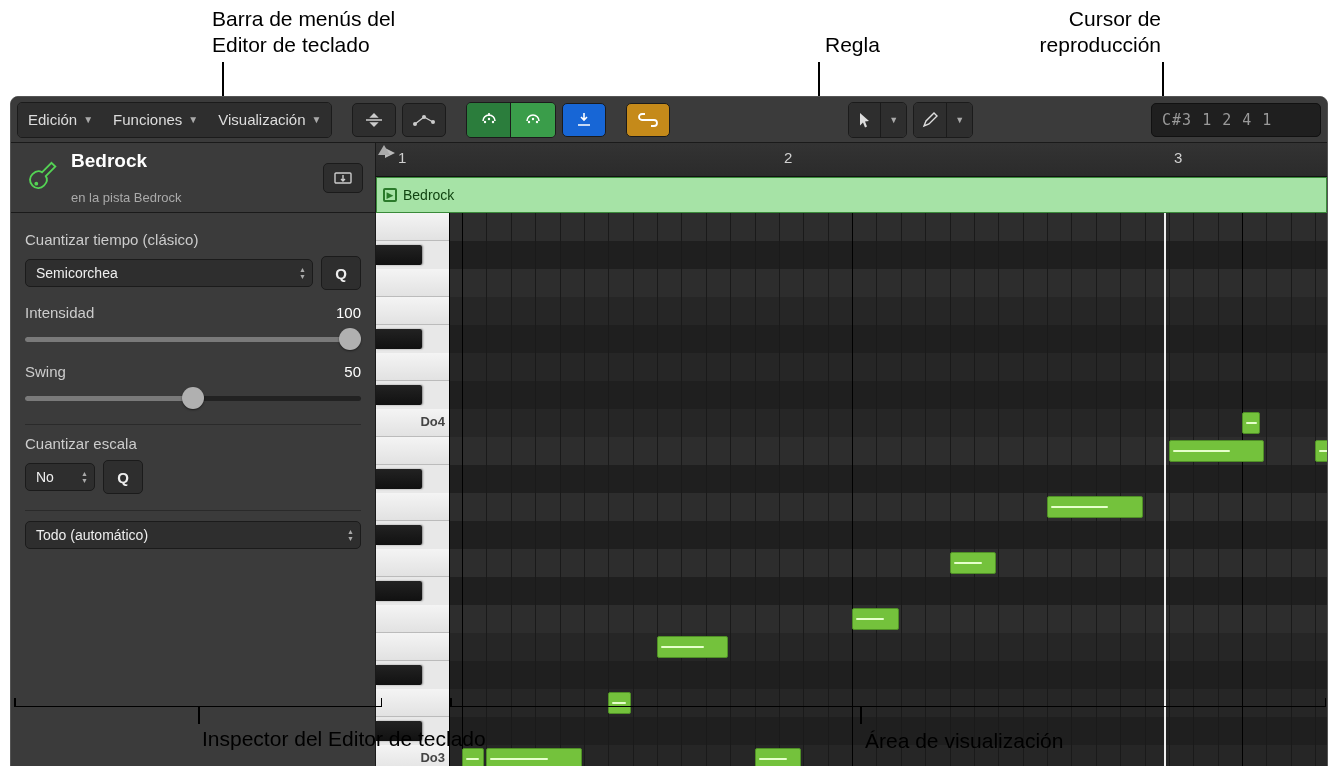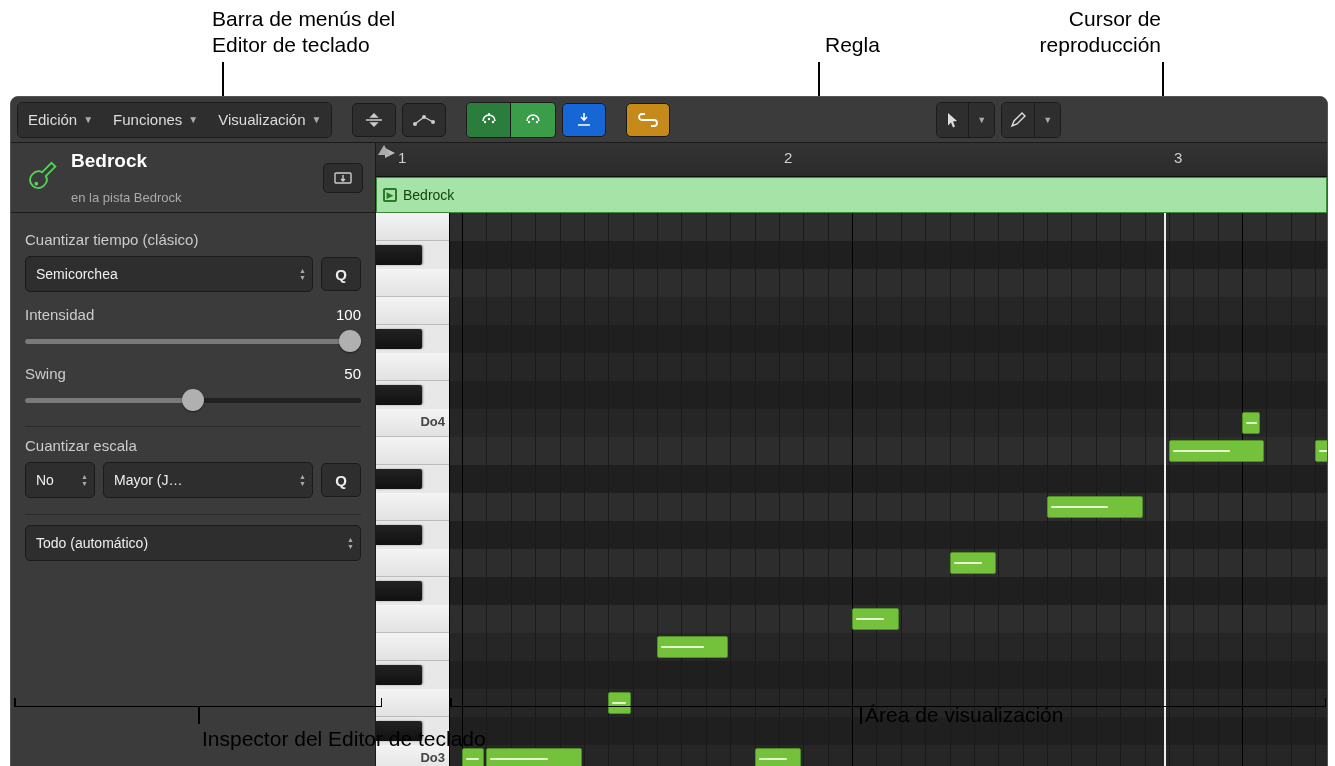--- a/index.html
+++ b/index.html
@@ -50,21 +50,21 @@
 .region-header { height: 36px; background: #a6e3a6; display: flex; align-items: center; padding: 0 6px; gap: 6px; font-size: 14px; color: #114411; position: relative; border: 1px solid #3a8a3a; }
 .region-header .loop-icon { width: 14px; height: 14px; border: 2px solid #2a7a2a; border-radius: 2px; display: inline-flex; align-items: center; justify-content: center; font-size: 9px; color: #2a7a2a; }
 
 
 .main-row { display: flex; height: 560px; }
 .inspector { width: 365px; background: #3b3b3b; border-right: 1px solid #1a1a1a; padding: 8px 14px 0 14px; color: #ddd; font-size: 15px; overflow: hidden; }
 .insp-block { border-bottom: 1px solid #2a2a2a; padding: 10px 0 16px 0; }
 .insp-label { color: #ccc; margin-bottom: 8px; display: flex; justify-content: space-between; align-items: baseline; }
 .insp-label .value { color: #fff; font-weight: 500; }
 .row-flex { display: flex; gap: 8px; align-items: center; }
-.sel { height: 36px; background: #2e2e2e; border: 1px solid #1b1b1b; border-radius: 5px; color: #eee; display: flex; align-items: center; padding: 0 6px 0 10px; justify-content: space-between; cursor: pointer; font-size: 14px; }
+.sel { height: 28px; background: #2e2e2e; border: 1px solid #1b1b1b; border-radius: 5px; color: #eee; display: flex; align-items: center; padding: 0 6px 0 10px; justify-content: space-between; cursor: pointer; font-size: 14px; }
 .sel .updn { display: flex; flex-direction: column; font-size: 7px; line-height: 7px; color: #aaa; margin-left: 6px; }
 .qbtn { width: 40px; height: 34px; background: #2e2e2e; border: 1px solid #1b1b1b; border-radius: 5px; color: #eee; display: flex; align-items: center; justify-content: center; cursor: pointer; font-size: 15px; font-weight:600;}
 .slider { position: relative; height: 20px; margin-top: 6px; }
 .slider .track { position: absolute; top: 8px; left: 0; right: 0; height: 5px; background: #222; border-radius: 3px; }
 .slider .fill { position: absolute; top: 8px; left: 0; height: 5px; background: #7a7a7a; border-radius: 3px; }
 .slider .thumb { position: absolute; top: -1px; width: 22px; height: 22px; background: #b0b0b0; border-radius: 50%; box-shadow: 0 1px 2px rgba(0,0,0,.5); cursor: pointer; }
 
 
 .piano-roll { flex: 1; display: flex; position: relative; background: #222; }
 .keyboard { width: 74px; background: #e8e8e8; position: relative; border-right: 1px solid #000; }
@@ -182,20 +182,21 @@
       <div class="tb-btn tb-grey" style="min-width:32px">
         <svg width="16" height="16" viewBox="0 0 16 16">
             <path d="M2 14l2-5L12 1l3 3-8 8z" fill="none" stroke="#ddd" stroke-width="1.4"></path>
           </svg>
       </div>
       <div class="tb-btn tb-grey" style="min-width:22px">
           <span class="chev" style="font-size:9px;color:#aaa">▼</span>
         </div>
     </div>
     <div style="flex:1"></div>
+    <div class="info-display">C#3  1 2 4 1</div>
   </div>
 
   <div class="subheader">
     <div class="inspector-head">
       <div class="track-icon">
         <svg viewBox="0 0 40 40">
             <path d="M30 4l4 4-10 10c2 3 1 7-2 10s-8 4-12 0-3-9 0-12 7-4 10-2z" fill="none" stroke="#54d354" stroke-width="2"></path>
             <circle cx="14" cy="26" r="2" fill="#54d354"></circle>
           </svg>
       </div>
@@ -264,27 +265,20 @@
         </div>
       </div>
 
       <div class="insp-block">
         <div class="insp-label">
             <span>Cuantizar escala</span>
           </div>
         <div class="row-flex">
           <div class="sel" style="width:70px">
             <span>No</span>
-            <span class="updn">
-                <span>▲</span>
-                <span>▼</span>
-              </span>
-          </div>
-          <div class="sel" style="flex:1">
-            <span>Mayor (J…</span>
             <span class="updn">
                 <span>▲</span>
                 <span>▼</span>
               </span>
           </div>
           <div class="qbtn">Q</div>
         </div>
       </div>
 
       <div class="insp-block" style="border-bottom:none">
@@ -422,13 +416,13 @@
     </div>
   </div>
 </div>
 
 <div class="bracket" style="left:14px; top:706px; width:368px;"></div>
 <div class="callout-line" style="left:198px; top:706px; width:1.5px; height:18px;"></div>
 <div class="callout" style="left:202px; top:726px;">Inspector del Editor de teclado</div>
 
 <div class="bracket" style="left:450px; top:706px; width:876px;"></div>
 <div class="callout-line" style="left:860px; top:706px; width:1.5px; height:18px;"></div>
-<div class="callout" style="left:865px; top:702px;">Área de visualización</div>
+<div class="callout" style="left:865px; top:728px;">Área de visualización</div>
 
 </body></html>

